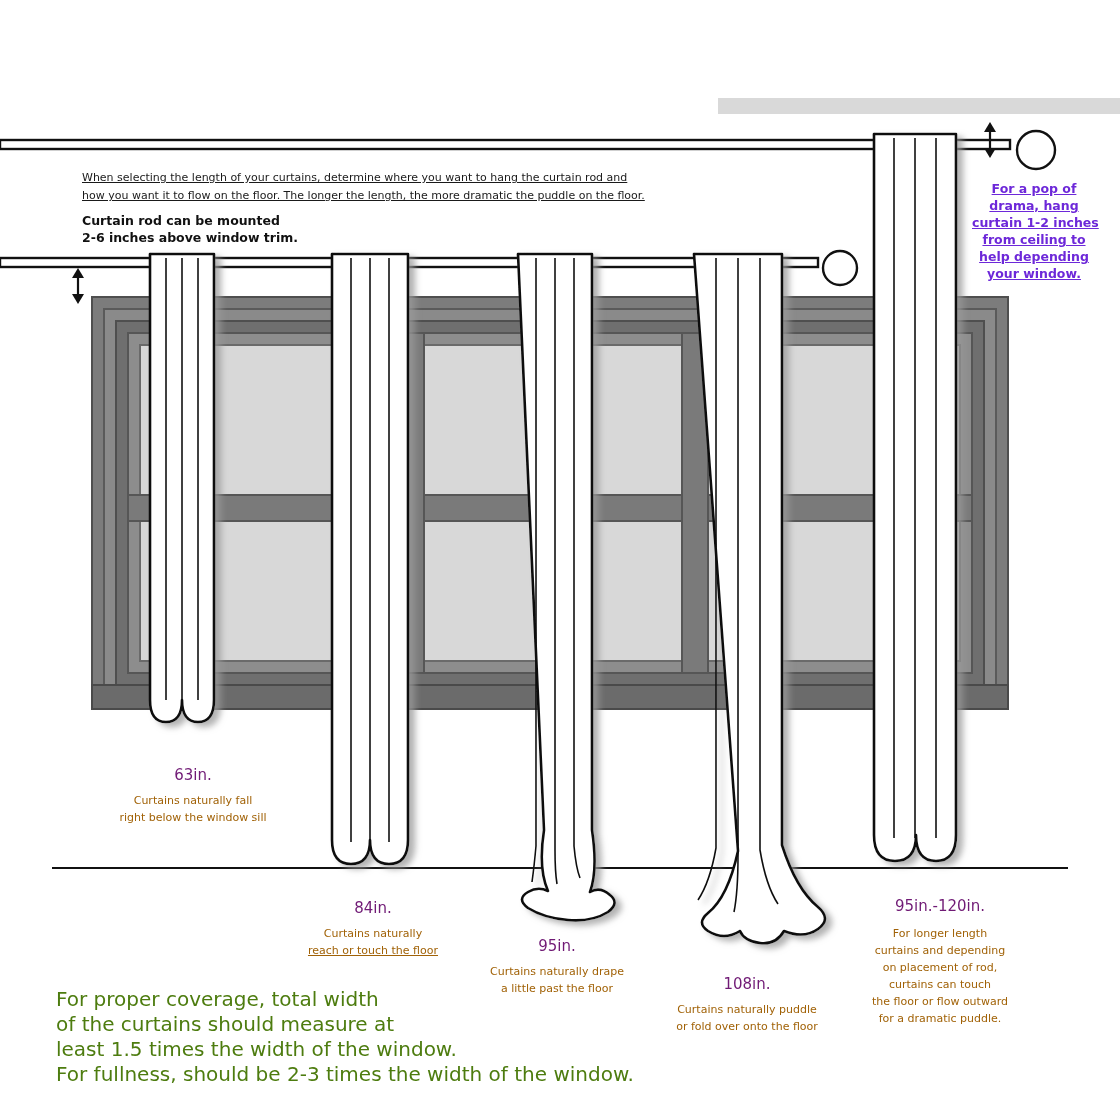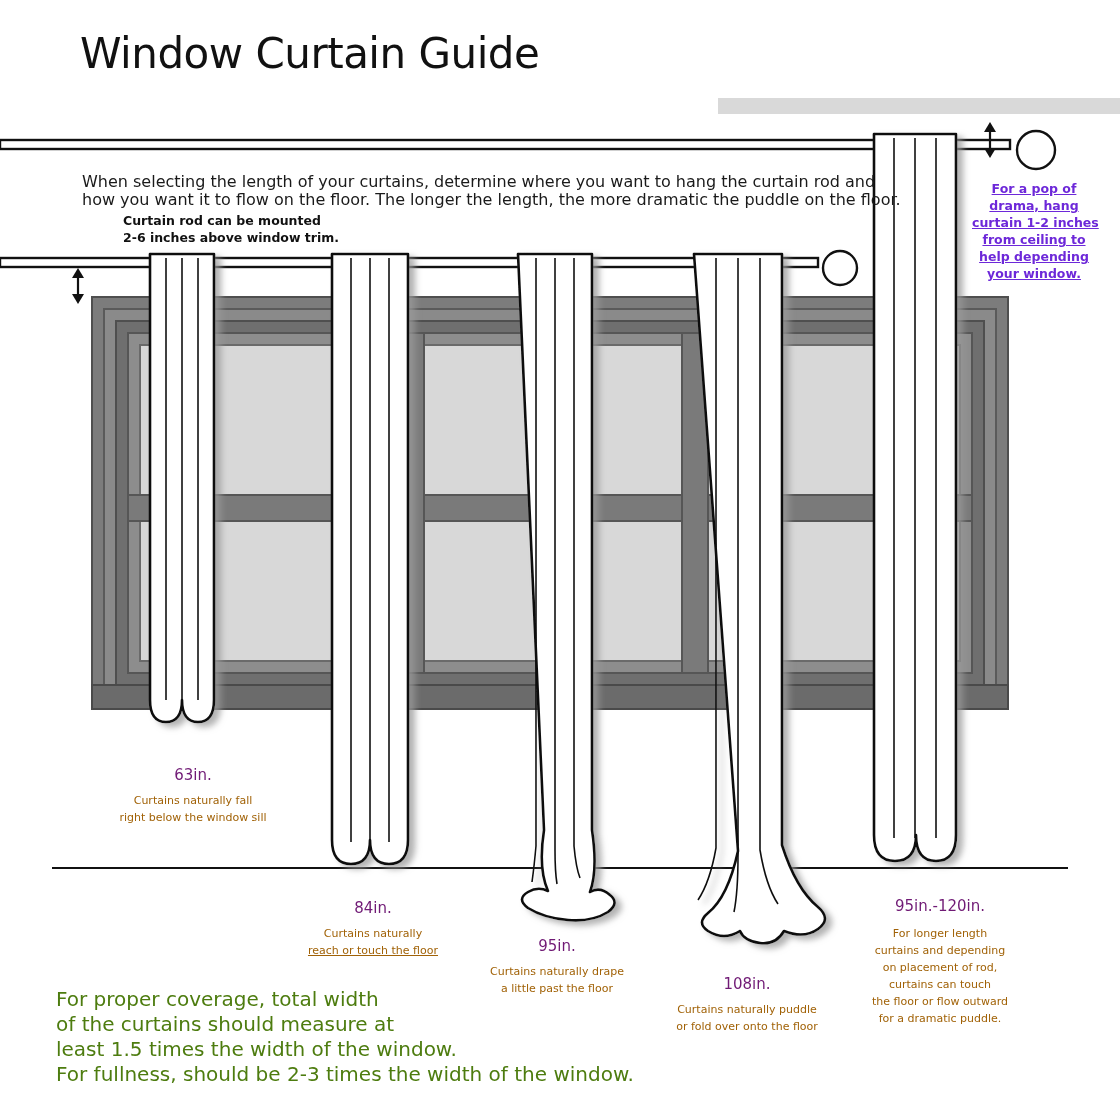--- a/index.html
+++ b/index.html
@@ -28,30 +28,30 @@
     white-space: pre;
     line-height: 1.25;
   }
   .title {
     font-size: 42px;
     font-weight: 400;
     letter-spacing: -0.5px;
     color: #111;
   }
   .intro {
-    font-size: 16px;
+    font-size: 11px;
     line-height: 1.5;
     color: #1a1a1a;
+    text-decoration: underline;
   }
   .bold-note {
     font-size: 12.5px;
     font-weight: bold;
     line-height: 1.45;
     color: #111;
-    margin-left: 41px;
   }
   .len-label {
     font-size: 15px;
     color: #701a75;
     text-align: center;
   }
   .len-desc {
     font-size: 11px;
     line-height: 1.45;
     color: #a16207;
@@ -164,21 +164,20 @@
     </g>
 
     <g filter="url(#softshadow)">
       <path d="M874 134 H956 V835 q0 26 -20 26 q-20 0 -20 -26 q0 26 -21 26 q-21 0 -21 -26 Z" fill="#ffffff" stroke="#111111" stroke-width="2.6" stroke-linejoin="round"></path>
       <path d="M894 138 V838" fill="none" stroke="#111111" stroke-width="1.6"></path>
       <path d="M915 138 V838" fill="none" stroke="#111111" stroke-width="1.6"></path>
       <path d="M936 138 V838" fill="none" stroke="#111111" stroke-width="1.6"></path>
     </g>
   </svg>
 
-  <div class="txt title" style="left:80px; top:28px;">Window Curtain Guide</div>
 
   <div class="txt intro" style="left:82px; top:170px;">When selecting the length of your curtains, determine where you want to hang the curtain rod and</div>
   <div class="txt intro" style="left:82px; top:188px;">how you want it to flow on the floor. The longer the length, the more dramatic the puddle on the floor.</div>
 
   <div class="txt bold-note" style="left:82px; top:212px;">Curtain rod can be mounted</div>
   <div class="txt bold-note" style="left:82px; top:229px;">2-6 inches above window trim.</div>
 
   <div class="txt side-note" style="left:978px; top:180px; width:112px;">For a pop of</div>
   <div class="txt side-note" style="left:978px; top:197px; width:112px;">drama, hang</div>
   <div class="txt side-note" style="left:972px; top:214px; width:124px;">curtain 1-2 inches</div>

